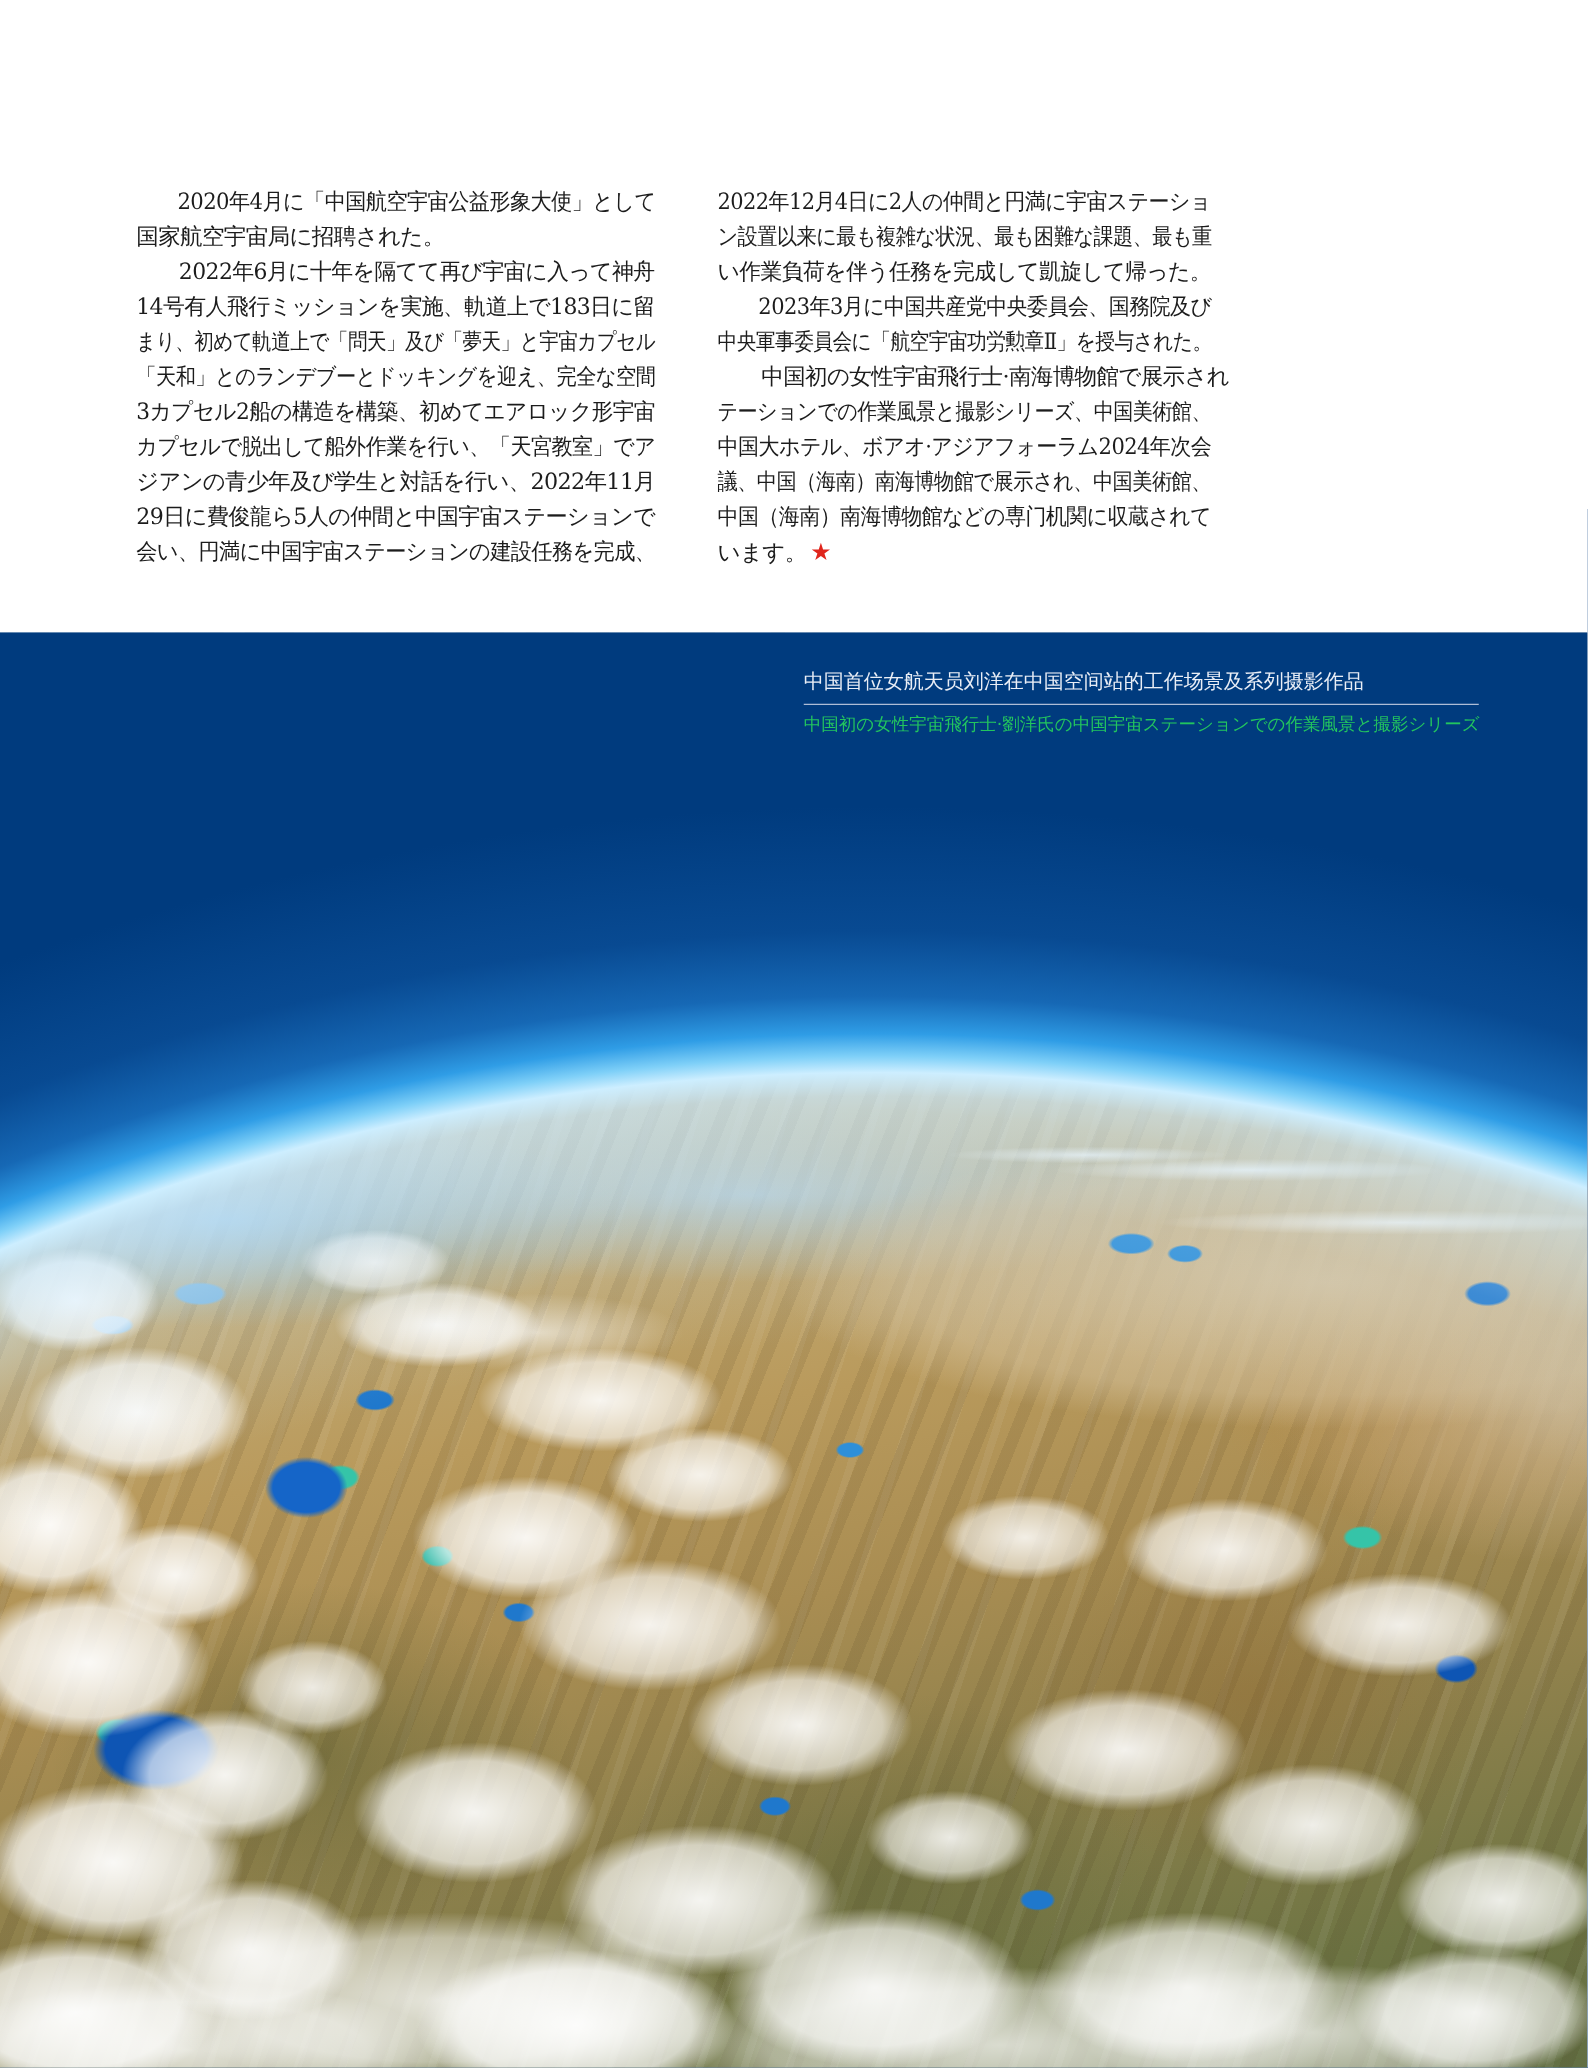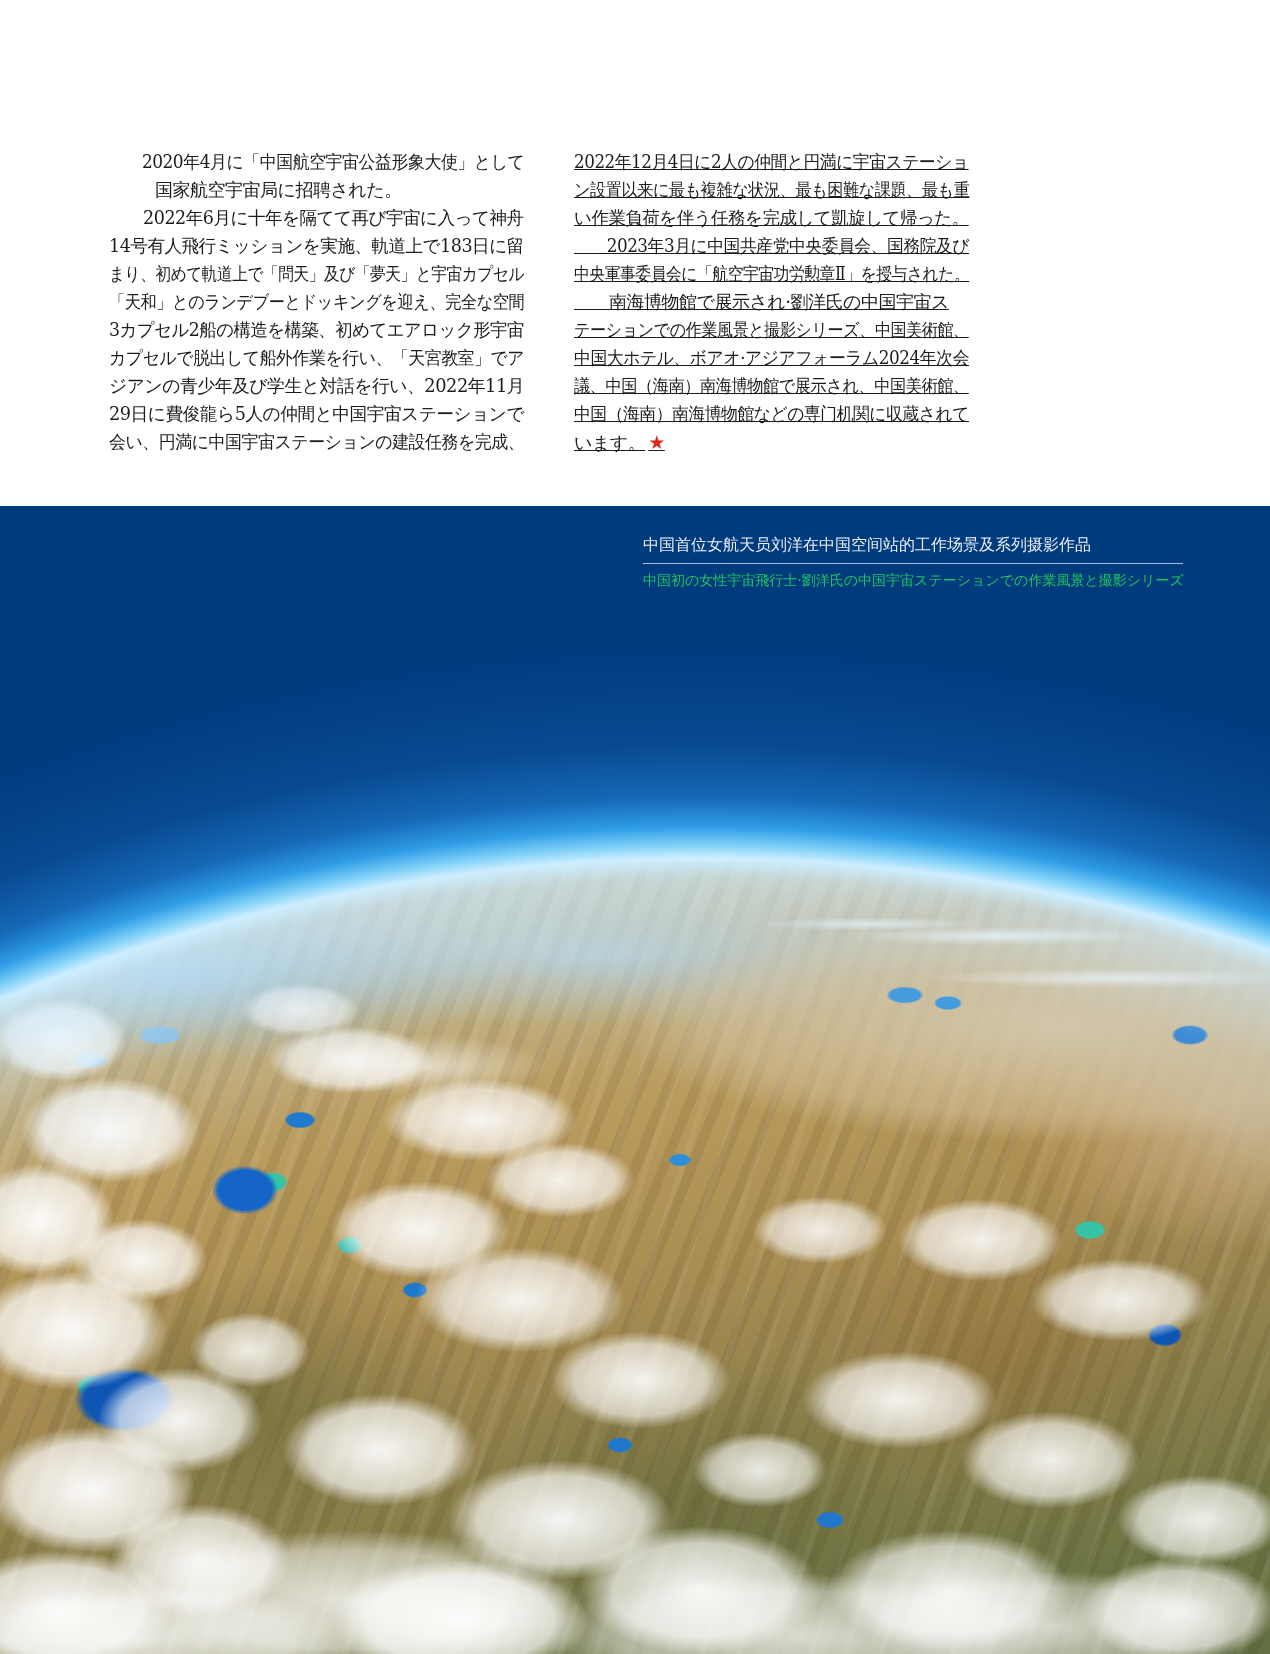--- a/index.html
+++ b/index.html
@@ -8,21 +8,21 @@
   }
   *{margin:0;padding:0;box-sizing:border-box;}
   html,body{width:1270px;background:var(--page_bg);}
   body{position:relative;height:1654px;overflow:hidden;
        font-family:"DejaVu Serif","Liberation Serif",serif;color:var(--text);}
 
   
   .article{position:absolute;top:148px;left:4px;width:1270px;height:330px;}
   .col{position:absolute;top:0;}
   .col-left{left:105px;width:415px;}
-  .col-right{left:570px;width:395px;text-decoration:underline;}
+  .col-right{left:570px;width:395px;}
   .tline{display:block;white-space:nowrap;height:28px;line-height:28px;
          font-size:18px;letter-spacing:-0.5px;transform-origin:0 50%;}
   .final-line{height:28px;line-height:28px;font-size:18px;letter-spacing:-0.5px;white-space:nowrap;}
   .star{color:var(--star_red);font-size:19px;margin-left:3px;
         font-family:"DejaVu Sans","Liberation Sans",sans-serif;}
 
   
   .photo{position:absolute;left:0;top:506px;width:1270px;height:1416px;
          background:var(--band_navy);overflow:hidden;}
 
@@ -123,39 +123,39 @@
   .cap2{font-size:14px;line-height:20px;white-space:nowrap;color:#22c55e;}
 </style>
 </head>
 <body>
 
 <main>
 
   <section class="article">
     <div class="col col-left">
         <div class="tline" style="transform: scaleX(0.941043);">　　2020年4月に「中国航空宇宙公益形象大使」として</div>
-        <div class="tline" style="transform: scaleX(1); margin-left: 46px;">国家航空宇宙局に招聘された。</div>
+        <div class="tline" style="transform: scaleX(1);">国家航空宇宙局に招聘された。</div>
         <div class="tline" style="transform: scaleX(0.974178);">　　2022年6月に十年を隔てて再び宇宙に入って神舟</div>
         <div class="tline" style="transform: scaleX(0.974178);">14号有人飛行ミッションを実施、軌道上で183日に留</div>
         <div class="tline" style="transform: scaleX(0.870021);">まり、初めて軌道上で「問天」及び「夢天」と宇宙カプセル</div>
         <div class="tline" style="transform: scaleX(0.900217);">「天和」とのランデブーとドッキングを迎え、完全な空間</div>
         <div class="tline" style="transform: scaleX(0.965116);">3カプセル2船の構造を構築、初めてエアロック形宇宙</div>
         <div class="tline" style="transform: scaleX(0.938914);">カプセルで脱出して船外作業を行い、「天宮教室」でア</div>
         <div class="tline" style="transform: scaleX(0.990453);">ジアンの青少年及び学生と対話を行い、2022年11月</div>
         <div class="tline" style="transform: scaleX(0.983412);">29日に費俊龍ら5人の仲間と中国宇宙ステーションで</div>
         <div class="tline" style="transform: scaleX(0.941043);">会い、円満に中国宇宙ステーションの建設任務を完成、</div>
       </div>
     <div class="col col-right">
       <div>
           <div class="tline" style="transform: scaleX(0.931604);">2022年12月4日に2人の仲間と円満に宇宙ステーショ</div>
           <div class="tline" style="transform: scaleX(0.897727);">ン設置以来に最も複雑な状況、最も困難な課題、最も重</div>
           <div class="tline" style="transform: scaleX(0.970516);">い作業負荷を伴う任務を完成して凱旋して帰った。</div>
           <div class="tline" style="transform: scaleX(0.933806);">　　2023年3月に中国共産党中央委員会、国務院及び</div>
           <div class="tline" style="transform: scaleX(0.875831);">中央軍事委員会に「航空宇宙功労勲章Ⅱ」を授与された。</div>
-          <div class="tline" style="transform: scaleX(1);">　　南海博物館で展示され·劉洋氏の中国宇宙ス</div>
+          <div class="tline" style="transform: scaleX(1);">　　中国初の女性宇宙飛行士·南海博物館で展示され</div>
           <div class="tline" style="transform: scaleX(0.893665);">テーションでの作業風景と撮影シリーズ、中国美術館、</div>
           <div class="tline" style="transform: scaleX(0.936019);">中国大ホテル、ボアオ·アジアフォーラム2024年次会</div>
           <div class="tline" style="transform: scaleX(0.899772);">議、中国（海南）南海博物館で展示され、中国美術館、</div>
           <div class="tline" style="transform: scaleX(0.933806);">中国（海南）南海博物館などの専门机関に収蔵されて</div>
         </div>
       <div class="final-line">
         <span>います。</span><span class="star">★</span>
       </div>
     </div>
   </section>

